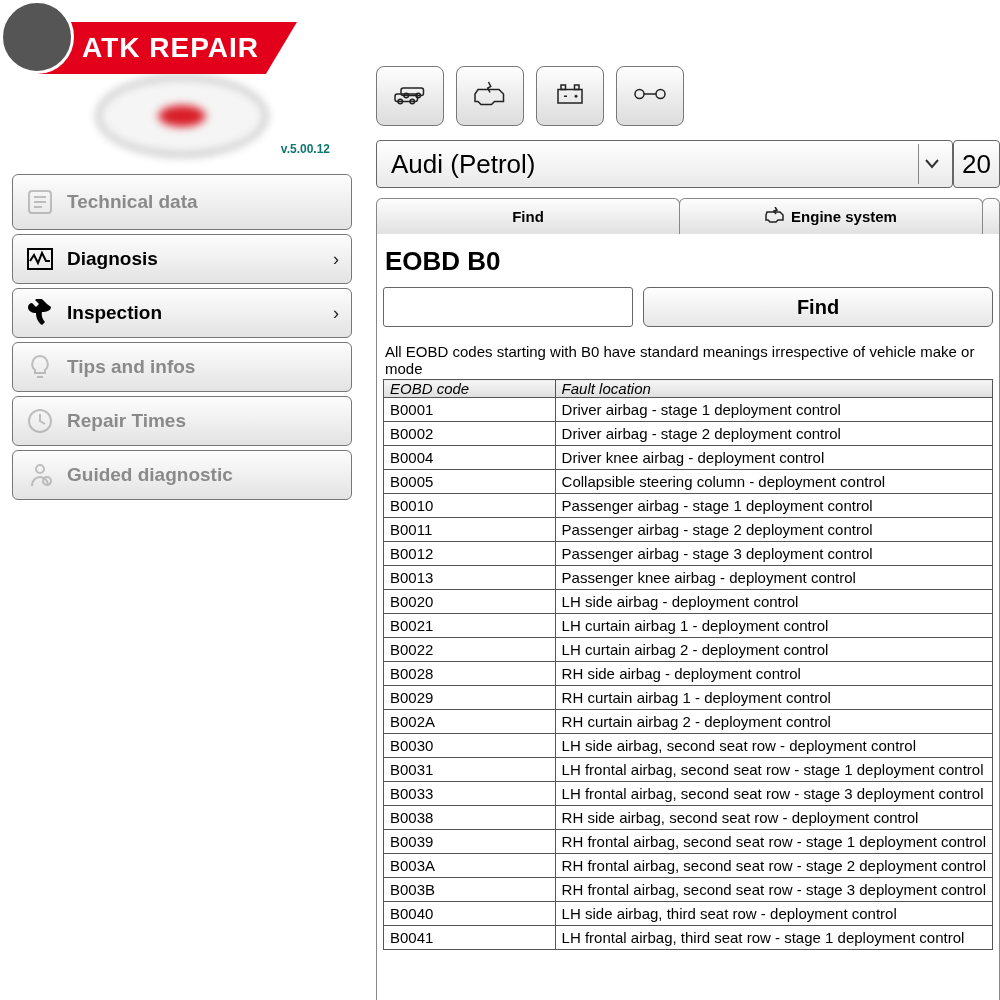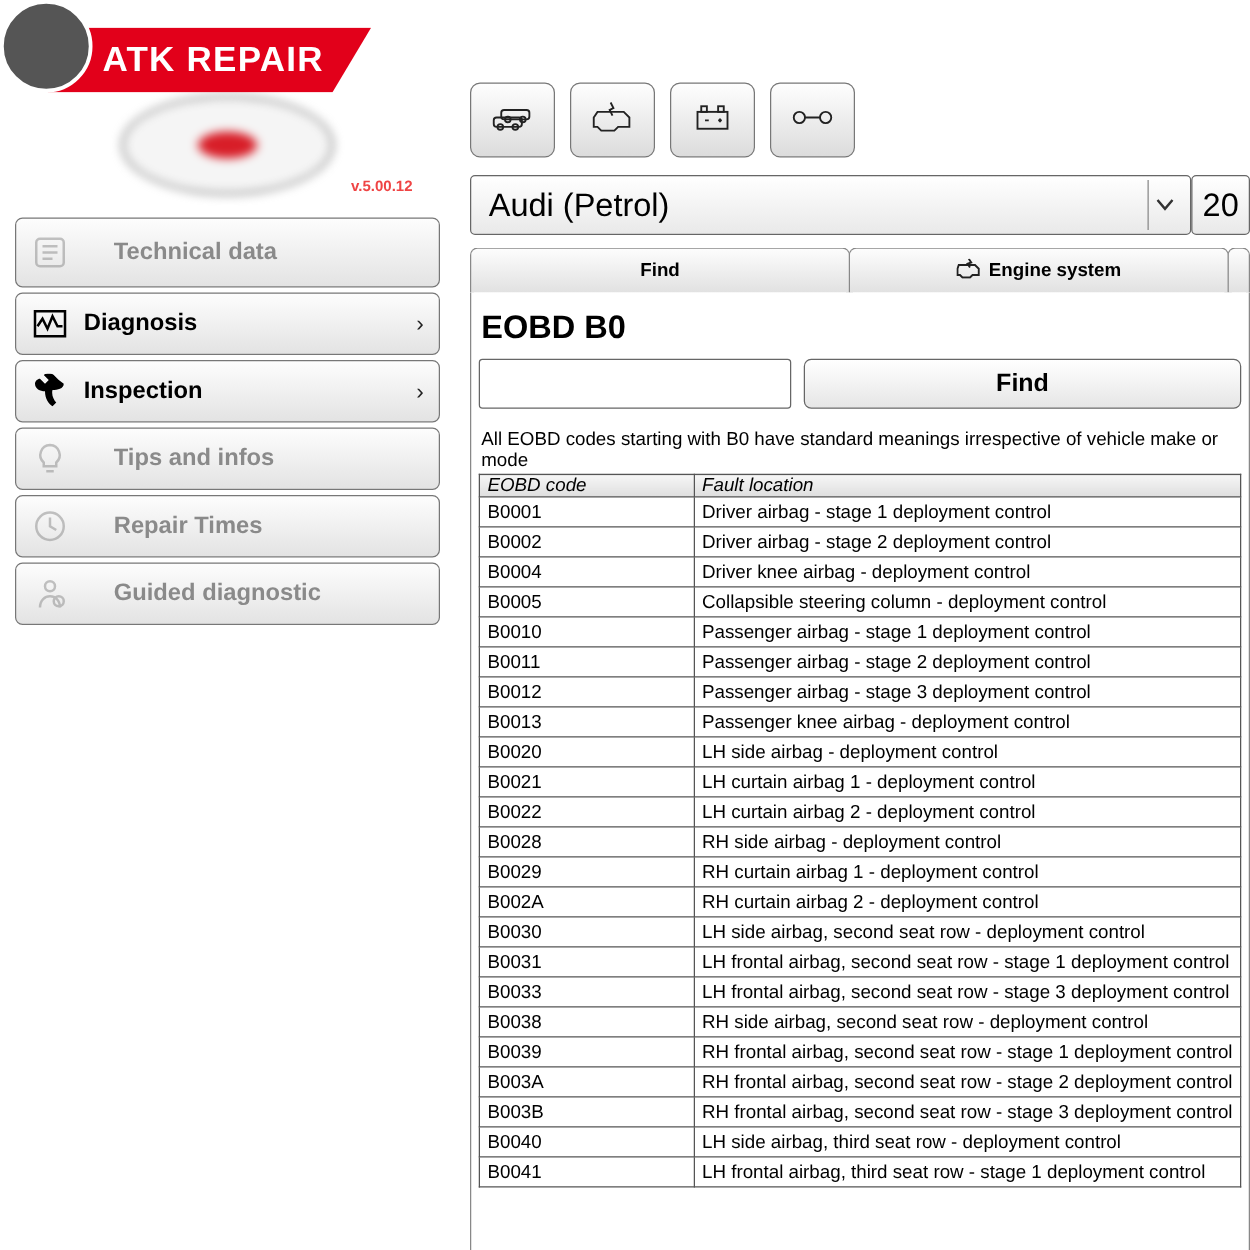--- a/index.html
+++ b/index.html
@@ -65,39 +65,39 @@
   .logo-blur {
     width: 170px; height: 80px;
     border: 2px solid #7a7a7a;
     border-radius: 50%;
     filter: blur(4px);
     background: radial-gradient(ellipse at center, #d81e28 0%, #d81e28 18%, #f5f5f5 22%, #f5f5f5 100%);
     display:flex;align-items:center;justify-content:center;
   }
   .version {
     font-size: 12px; font-weight: bold;
-    color: #ef4444;
+    color: #0f766e;
     position: absolute;
     right: 30px; bottom: 0;
   }
 
   .nav-item {
     display: flex;
     align-items: center;
     height: 56px;
     border: 1px solid #777;
     border-radius: 6px;
     margin: 4px 8px;
     padding: 0 12px;
     background: linear-gradient(to bottom, #fdfdfd 0%, #e3e3e3 100%);
     cursor: pointer;
     position: relative;
   }
   .nav-item.nav-sub { height: 50px; }
-  .nav-item.dim { color: #8a8a8a; gap: 24px; }
+  .nav-item.dim { color: #8a8a8a; }
   .nav-item.dim .nav-icon svg { opacity:.5; }
   .nav-icon {
     width: 30px; height: 30px;
     margin-right: 12px;
     display:flex;align-items:center;justify-content:center;
   }
   .nav-label { font-size: 19px; font-weight: bold; }
   .nav-chevron {
     position: absolute;
     right: 12px;

